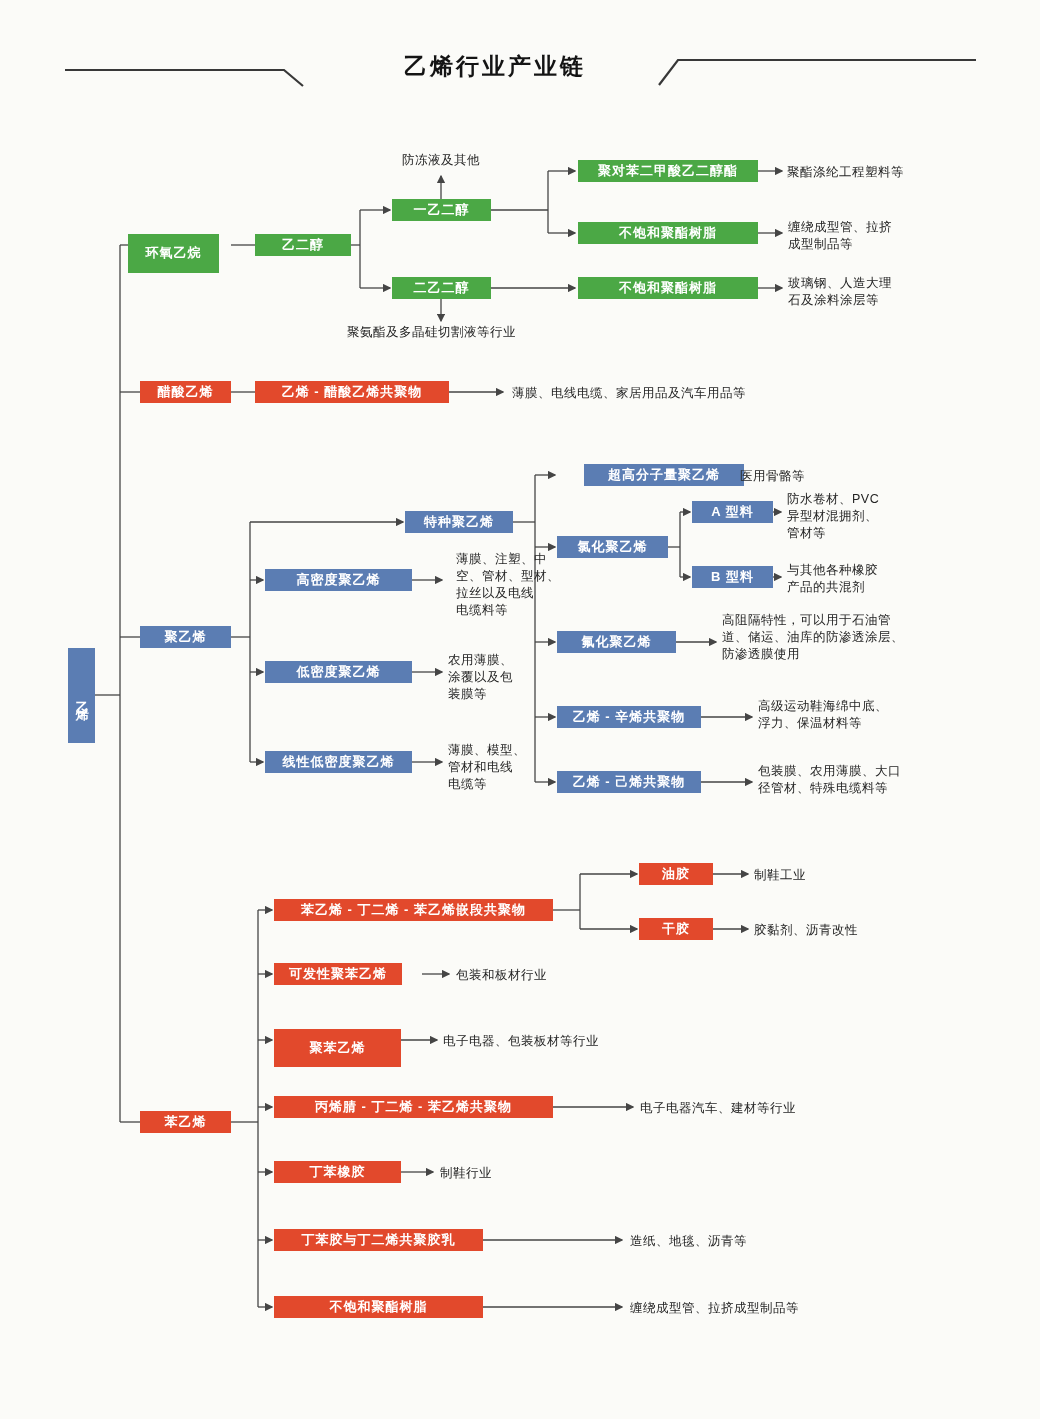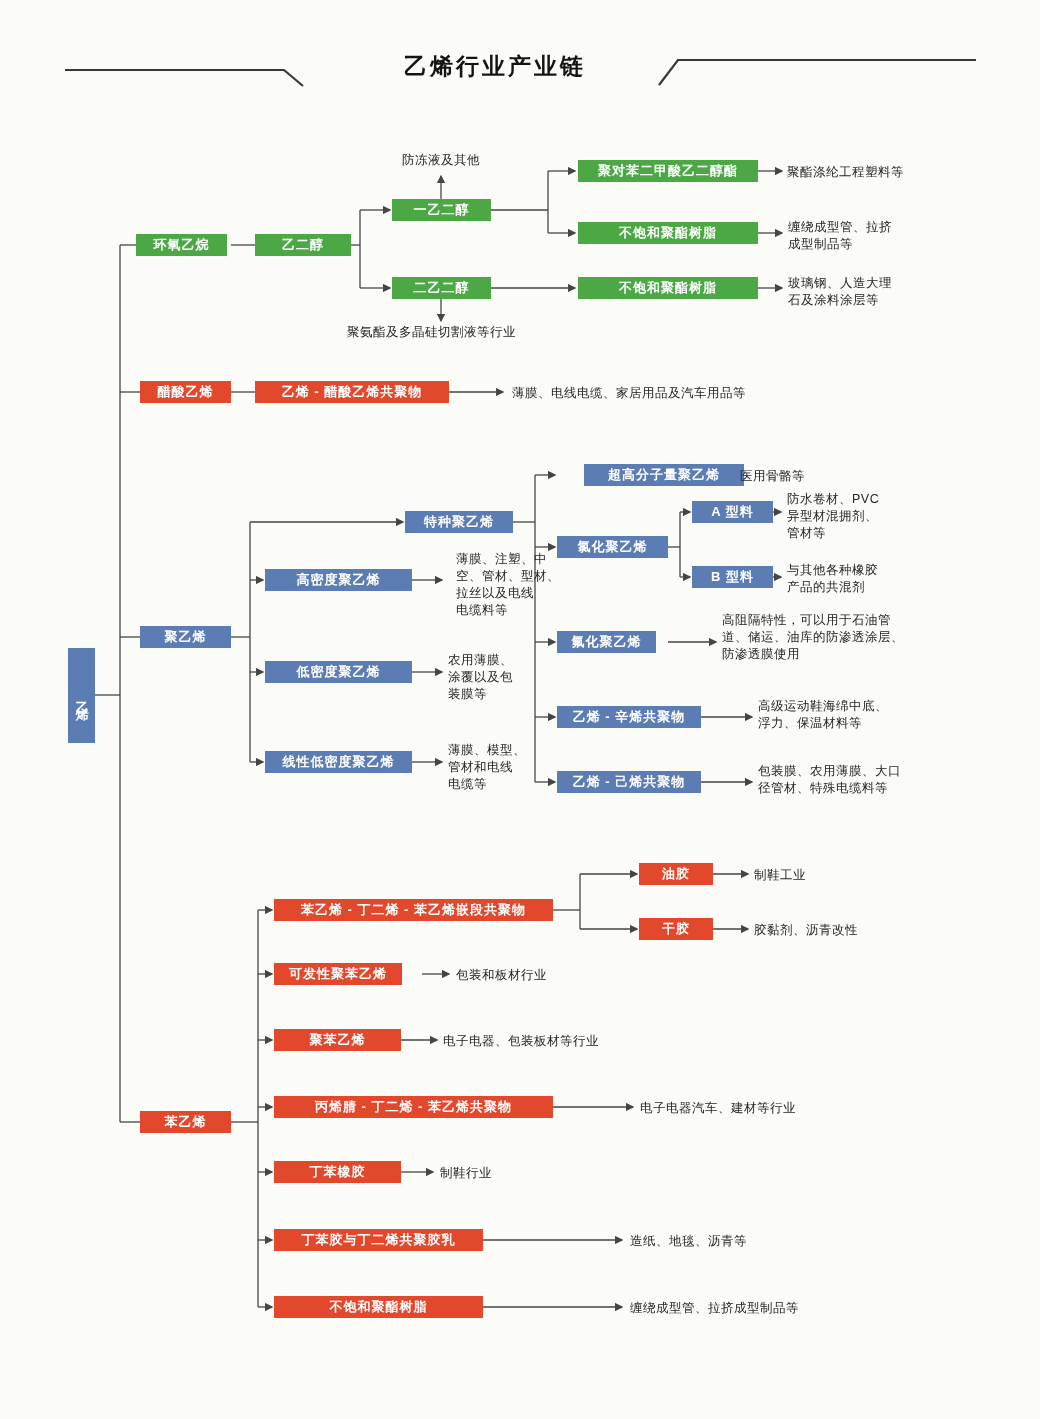--- a/index.html
+++ b/index.html
@@ -110,50 +110,50 @@
     <g fill="none" stroke-width="2.2" style="stroke:#383838">
       <polyline points="65,70 284,70 303,86"></polyline>
       <polyline points="659,85 678,60 976,60"></polyline>
     </g>
   </svg>
 
   <div class="title" style="left:385px;top:51px;width:220px">乙烯行业产业链</div>
 
   <div class="node blue vert" style="left:68px;top:648px;width:27px;height:95px">乙烯</div>
 
-  <div class="node green" style="left:136px;top:234px;width:91px;height:22px">环氧乙烷</div>
+  <div class="node green" style="left:128px;top:234px;width:91px;height:39px">环氧乙烷</div>
   <div class="node green" style="left:255px;top:234px;width:96px;height:22px">乙二醇</div>
   <div class="node green" style="left:392px;top:199px;width:99px;height:22px">一乙二醇</div>
   <div class="node green" style="left:392px;top:277px;width:99px;height:22px">二乙二醇</div>
   <div class="node green" style="left:578px;top:160px;width:180px;height:22px">聚对苯二甲酸乙二醇酯</div>
   <div class="node green" style="left:578px;top:222px;width:180px;height:22px">不饱和聚酯树脂</div>
   <div class="node green" style="left:578px;top:277px;width:180px;height:22px">不饱和聚酯树脂</div>
 
   <div class="node red" style="left:140px;top:381px;width:91px;height:22px">醋酸乙烯</div>
   <div class="node red" style="left:255px;top:381px;width:194px;height:22px">乙烯 - 醋酸乙烯共聚物</div>
 
   <div class="node blue" style="left:140px;top:626px;width:91px;height:22px">聚乙烯</div>
   <div class="node blue" style="left:405px;top:511px;width:108px;height:22px">特种聚乙烯</div>
   <div class="node blue" style="left:265px;top:569px;width:147px;height:22px">高密度聚乙烯</div>
   <div class="node blue" style="left:265px;top:661px;width:147px;height:22px">低密度聚乙烯</div>
   <div class="node blue" style="left:265px;top:751px;width:147px;height:22px">线性低密度聚乙烯</div>
   <div class="node blue" style="left:584px;top:464px;width:160px;height:22px">超高分子量聚乙烯</div>
   <div class="node blue" style="left:557px;top:536px;width:111px;height:22px">氯化聚乙烯</div>
   <div class="node blue" style="left:692px;top:501px;width:81px;height:22px">A 型料</div>
   <div class="node blue" style="left:692px;top:566px;width:81px;height:22px">B 型料</div>
-  <div class="node blue" style="left:557px;top:631px;width:99px;height:22px">氟化聚乙烯</div>
+  <div class="node blue" style="left:557px;top:631px;width:119px;height:22px">氟化聚乙烯</div>
   <div class="node blue" style="left:557px;top:706px;width:144px;height:22px">乙烯 - 辛烯共聚物</div>
   <div class="node blue" style="left:557px;top:771px;width:144px;height:22px">乙烯 - 己烯共聚物</div>
 
   <div class="node red" style="left:140px;top:1111px;width:91px;height:22px">苯乙烯</div>
   <div class="node red" style="left:274px;top:899px;width:279px;height:22px">苯乙烯 - 丁二烯 - 苯乙烯嵌段共聚物</div>
   <div class="node red" style="left:639px;top:863px;width:74px;height:22px">油胶</div>
   <div class="node red" style="left:639px;top:918px;width:74px;height:22px">干胶</div>
   <div class="node red" style="left:274px;top:963px;width:128px;height:22px">可发性聚苯乙烯</div>
-  <div class="node red" style="left:274px;top:1029px;width:127px;height:22px">聚苯乙烯</div>
+  <div class="node red" style="left:274px;top:1029px;width:127px;height:38px">聚苯乙烯</div>
   <div class="node red" style="left:274px;top:1096px;width:279px;height:22px">丙烯腈 - 丁二烯 - 苯乙烯共聚物</div>
   <div class="node red" style="left:274px;top:1161px;width:127px;height:22px">丁苯橡胶</div>
   <div class="node red" style="left:274px;top:1229px;width:209px;height:22px">丁苯胶与丁二烯共聚胶乳</div>
   <div class="node red" style="left:274px;top:1296px;width:209px;height:22px">不饱和聚酯树脂</div>
 
   <div class="endtext center" style="left:391px;top:152px;width:100px">防冻液及其他</div>
   <div class="endtext" style="left:347px;top:324px">聚氨酯及多晶硅切割液等行业</div>
   <div class="endtext" style="left:787px;top:164px">聚酯涤纶工程塑料等</div>
   <div class="endtext" style="left:788px;top:219px">缠绕成型管、拉挤
 成型制品等</div>

